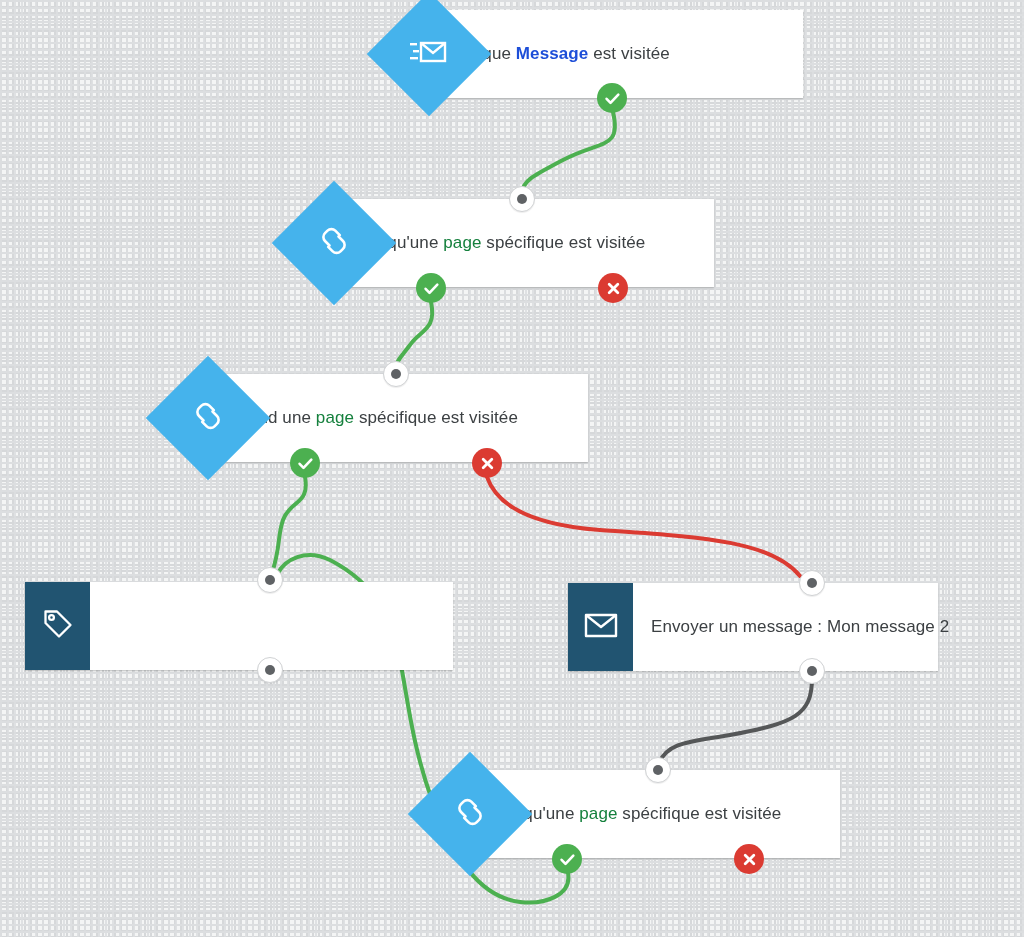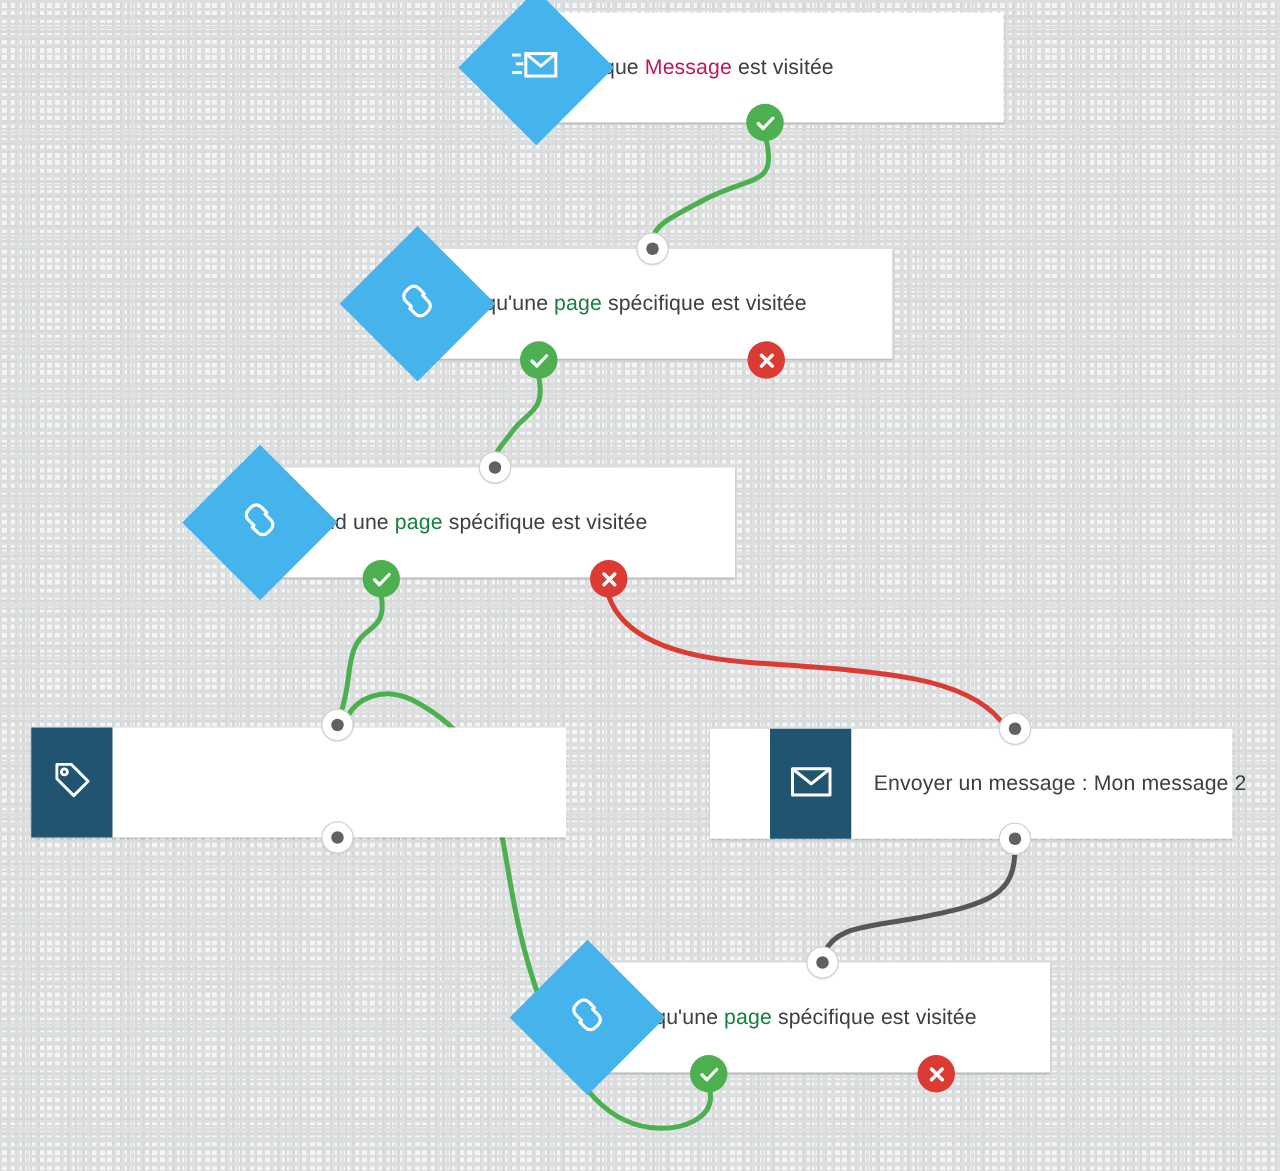--- a/index.html
+++ b/index.html
@@ -79,21 +79,21 @@
     align-items: center;
     padding-left: 18px;
     padding-right: 24px;
     white-space: nowrap;
   }
   .node-label {
     font-size: 17px;
     color: #3c4043;
     letter-spacing: .1px;
   }
-  .node-label b { font-weight: normal; color: #be185d; }
+  .node-label b { font-weight: bold; color: #1d4ed8; }
   .node-label .lnk { color: #15803d; }
 
   
   .diamond {
     position: absolute;
     width: 88px;
     height: 88px;
     background: #45b3ec;
     transform: rotate(45deg);
     display: flex;
@@ -222,21 +222,21 @@
         <svg width="34" height="34" viewBox="0 0 34 34">
           <g fill="none" stroke="#ffffff" stroke-width="2.3" stroke-linejoin="round">
             <path d="M4.5 4.5 h11.5 l13.5 13.5 l-11.5 11.5 l-13.5 -13.5 z"></path>
             <circle cx="10.5" cy="10.5" r="2.4"></circle>
           </g>
         </svg>
       </span>
     </div>
   </div>
 
-  <div class="node" style="left:568px; top:583px; width:370px; height:88px;padding-left:48px;">
+  <div class="node" style="left:568px; top:583px; width:370px; height:88px;">
     <div class="sq">
       <span>
         <svg width="34" height="28" viewBox="0 0 34 28">
           <g fill="none" stroke="#ffffff" stroke-width="2.4" stroke-linejoin="round">
             <rect x="2" y="4" width="30" height="21"></rect>
             <path d="M2 4 l15 12 l15 -12"></path>
           </g>
         </svg>
       </span>
     </div>

